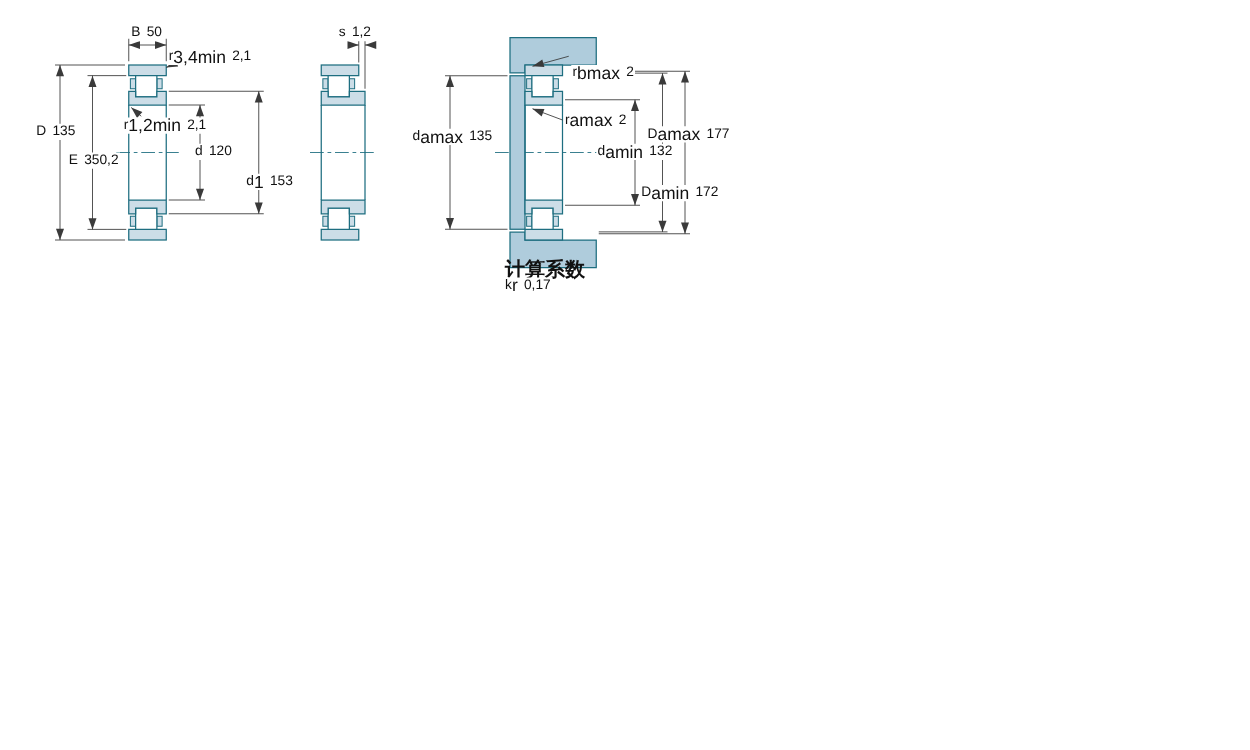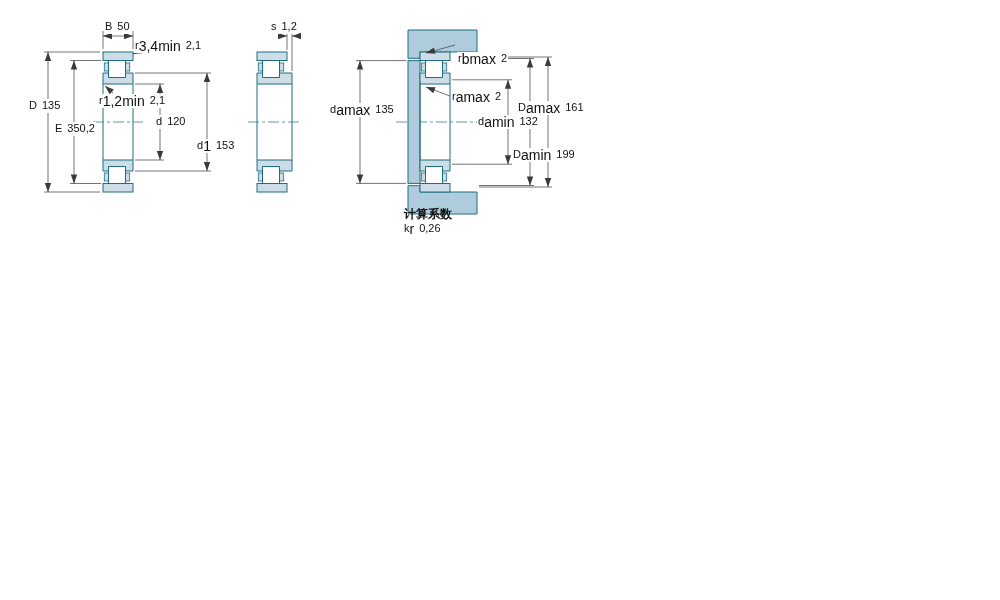--- a/index.html
+++ b/index.html
@@ -11,21 +11,21 @@
   .cage{fill:var(--ring-fill,#ccdde7);stroke:var(--outline,#1e6e80);stroke-width:.8}
   .roller{fill:#fff;stroke:var(--outline,#1e6e80);stroke-width:1}
   .support{fill:var(--support-fill,#afccdc);stroke:var(--outline,#1e6e80);stroke-width:1}
   .edge{stroke:var(--outline,#1e6e80);stroke-width:1}
   .cl{stroke:var(--outline,#1e6e80);stroke-width:.7;stroke-dasharray:11 3 3 3;fill:none}
   .ext{stroke:var(--dimension,#3a3a3a);stroke-width:.7}
   .dim{stroke:var(--dimension,#3a3a3a);stroke-width:.7;fill:none}
   .dim-label{position:absolute;font-size:11px;line-height:13px;background:#fff;padding:0 1px;white-space:nowrap}
   .dim-label sub{font-size:14px;vertical-align:-2px}
   .dim-label .val{margin-left:5px}
-  .factors-heading{position:absolute;font-size:12px;font-weight:bold;white-space:nowrap}
+  .factors-heading{position:absolute;font-size:16px;font-weight:bold;white-space:nowrap}
 </style>
 </head>
 <body>
 
 <div class="canvas">
 
   <svg class="drawing-svg" width="1000" height="600" viewBox="0 0 1000 600">
     <defs>
       <marker id="arr" viewBox="0 0 10 8" markerWidth="10" markerHeight="8" refX="9.5" refY="4" orient="auto-start-reverse" markerUnits="userSpaceOnUse">
         <path d="M0.5,0.8 L9.5,4 L0.5,7.2 Z" fill="#3a3a3a"></path>
@@ -153,24 +153,24 @@
   <div class="dim-label" style="left:451px;top:90px">
     <span>r</span><sub>amax</sub><span class="val">2</span>
   </div>
   <div class="dim-label" style="left:329px;top:103px">
     <span>d</span><sub>amax</sub><span class="val">135</span>
   </div>
   <div class="dim-label" style="left:477px;top:115px">
     <span>d</span><sub>amin</sub><span class="val">132</span>
   </div>
   <div class="dim-label" style="left:517px;top:101px">
-    <span>D</span><sub>amax</sub><span class="val">161</span>
+    <span>D</span><sub>amax</sub><span class="val">177</span>
   </div>
   <div class="dim-label" style="left:512px;top:148px">
-    <span>D</span><sub>amin</sub><span class="val">199</span>
+    <span>D</span><sub>amin</sub><span class="val">172</span>
   </div>
 
   <div class="factors-heading" style="left:404px;top:206px">计算系数</div>
   <div class="dim-label" style="left:403px;top:222px">
-    <span>k</span><sub>r</sub><span class="val">0,26</span>
+    <span>k</span><sub>r</sub><span class="val">0,17</span>
   </div>
 
 </div>
 
 </body></html>

